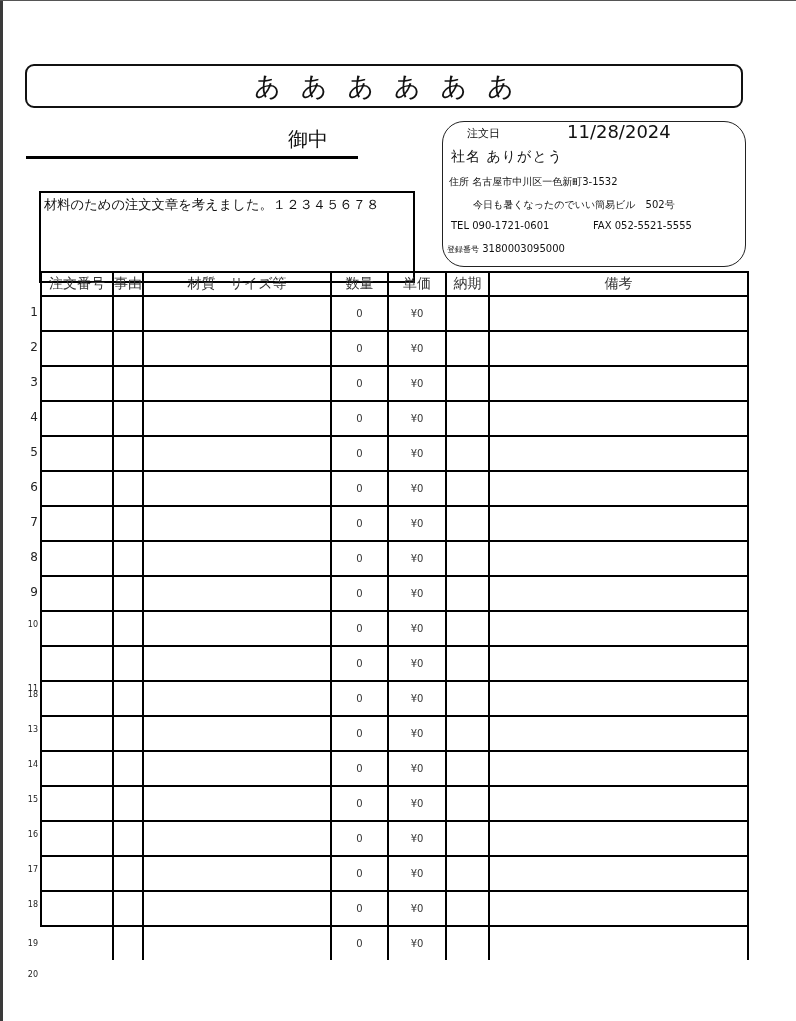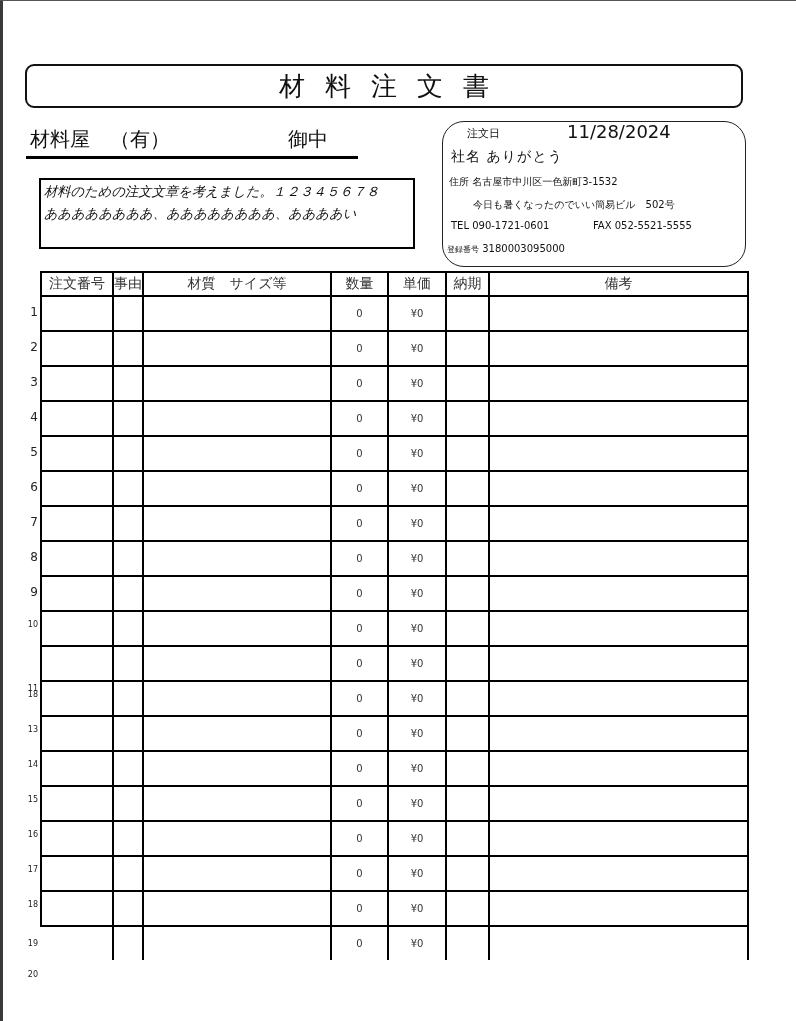--- a/index.html
+++ b/index.html
@@ -34,23 +34,23 @@
   .sender-box .val-date { position:absolute; left:124px; top:-1px; font-size:18px; }
   .sender-box .company { position:absolute; left:8px; top:26px; font-size:14px; letter-spacing:1px; }
   .sender-box .addr1 { position:absolute; left:6px; top:53px; font-size:10px; }
   .sender-box .addr2 { position:absolute; left:30px; top:76px; font-size:10px; }
   .sender-box .tel { position:absolute; left:8px; top:98px; font-size:10px; }
   .sender-box .fax { position:absolute; left:150px; top:98px; font-size:10px; }
   .sender-box .reg { position:absolute; left:4px; top:121px; font-size:10px; }
   .sender-box .reg small { font-size:8px; }
 
   .note-box {
-    position:absolute; left:39px; top:178px; width:376px; height:71px;
+    position:absolute; left:39px; top:191px; width:376px; height:92px;
     border:2.5px solid #000; box-sizing:border-box; padding:1px 3px;
-    font-size:13.3px; line-height:22px; white-space:nowrap; overflow:hidden;font-style:italic;
+    font-size:13.3px; line-height:22px; white-space:nowrap; overflow:hidden;
   }
 
   table.orders {
     position:absolute; left:40px; top:271px;
     border-collapse:collapse; table-layout:fixed;
   }
   table.orders td, table.orders th {
     border:2px solid #000; padding:0; text-align:center; font-weight:normal;
     font-size:10px; color:#333; overflow:hidden; white-space:nowrap;
   }
@@ -63,42 +63,40 @@
   .rownum { position:absolute; right:2px; font-size:12px; color:#222; }
   .rownum.small { font-size:8px; }
 </style>
 </head>
 <body>
 
 <div class="left-strip"></div>
 <div class="top-strip"></div>
 
 <div class="title-box">
-  <span class="title-text">材料注文書</span>
+  <span class="title-text">ああああああ</span>
 </div>
 
 <div class="recipient">
-  <span class="recipient-name">材料屋　（有）</span>
   <span class="recipient-suffix">御中</span>
 </div>
 
 <div class="sender-box">
   <span class="lbl-date">注文日</span>
   <span class="val-date">11/28/2024</span>
   <span class="company">社名 ありがとう</span>
   <span class="addr1">住所 名古屋市中川区一色新町3-1532</span>
   <span class="addr2">今日も暑くなったのでいい簡易ビル　502号</span>
   <span class="tel">TEL 090-1721-0601</span>
   <span class="fax">FAX 052-5521-5555</span>
   <span class="reg"><small>登録番号</small> <span>3180003095000</span></span>
 </div>
 
 <div class="note-box">
   <div>材料のための注文文章を考えました。１２３４５６７８</div>
-  <div>ああああああああ、ああああああああ、ああああい</div>
 </div>
 
 <div class="rownums" id="rownums">
     <span class="rownum" style="top: 10px;">1</span>
     <span class="rownum" style="top: 45px;">2</span>
     <span class="rownum" style="top: 80px;">3</span>
     <span class="rownum" style="top: 115px;">4</span>
     <span class="rownum" style="top: 150px;">5</span>
     <span class="rownum" style="top: 185px;">6</span>
     <span class="rownum" style="top: 220px;">7</span>

